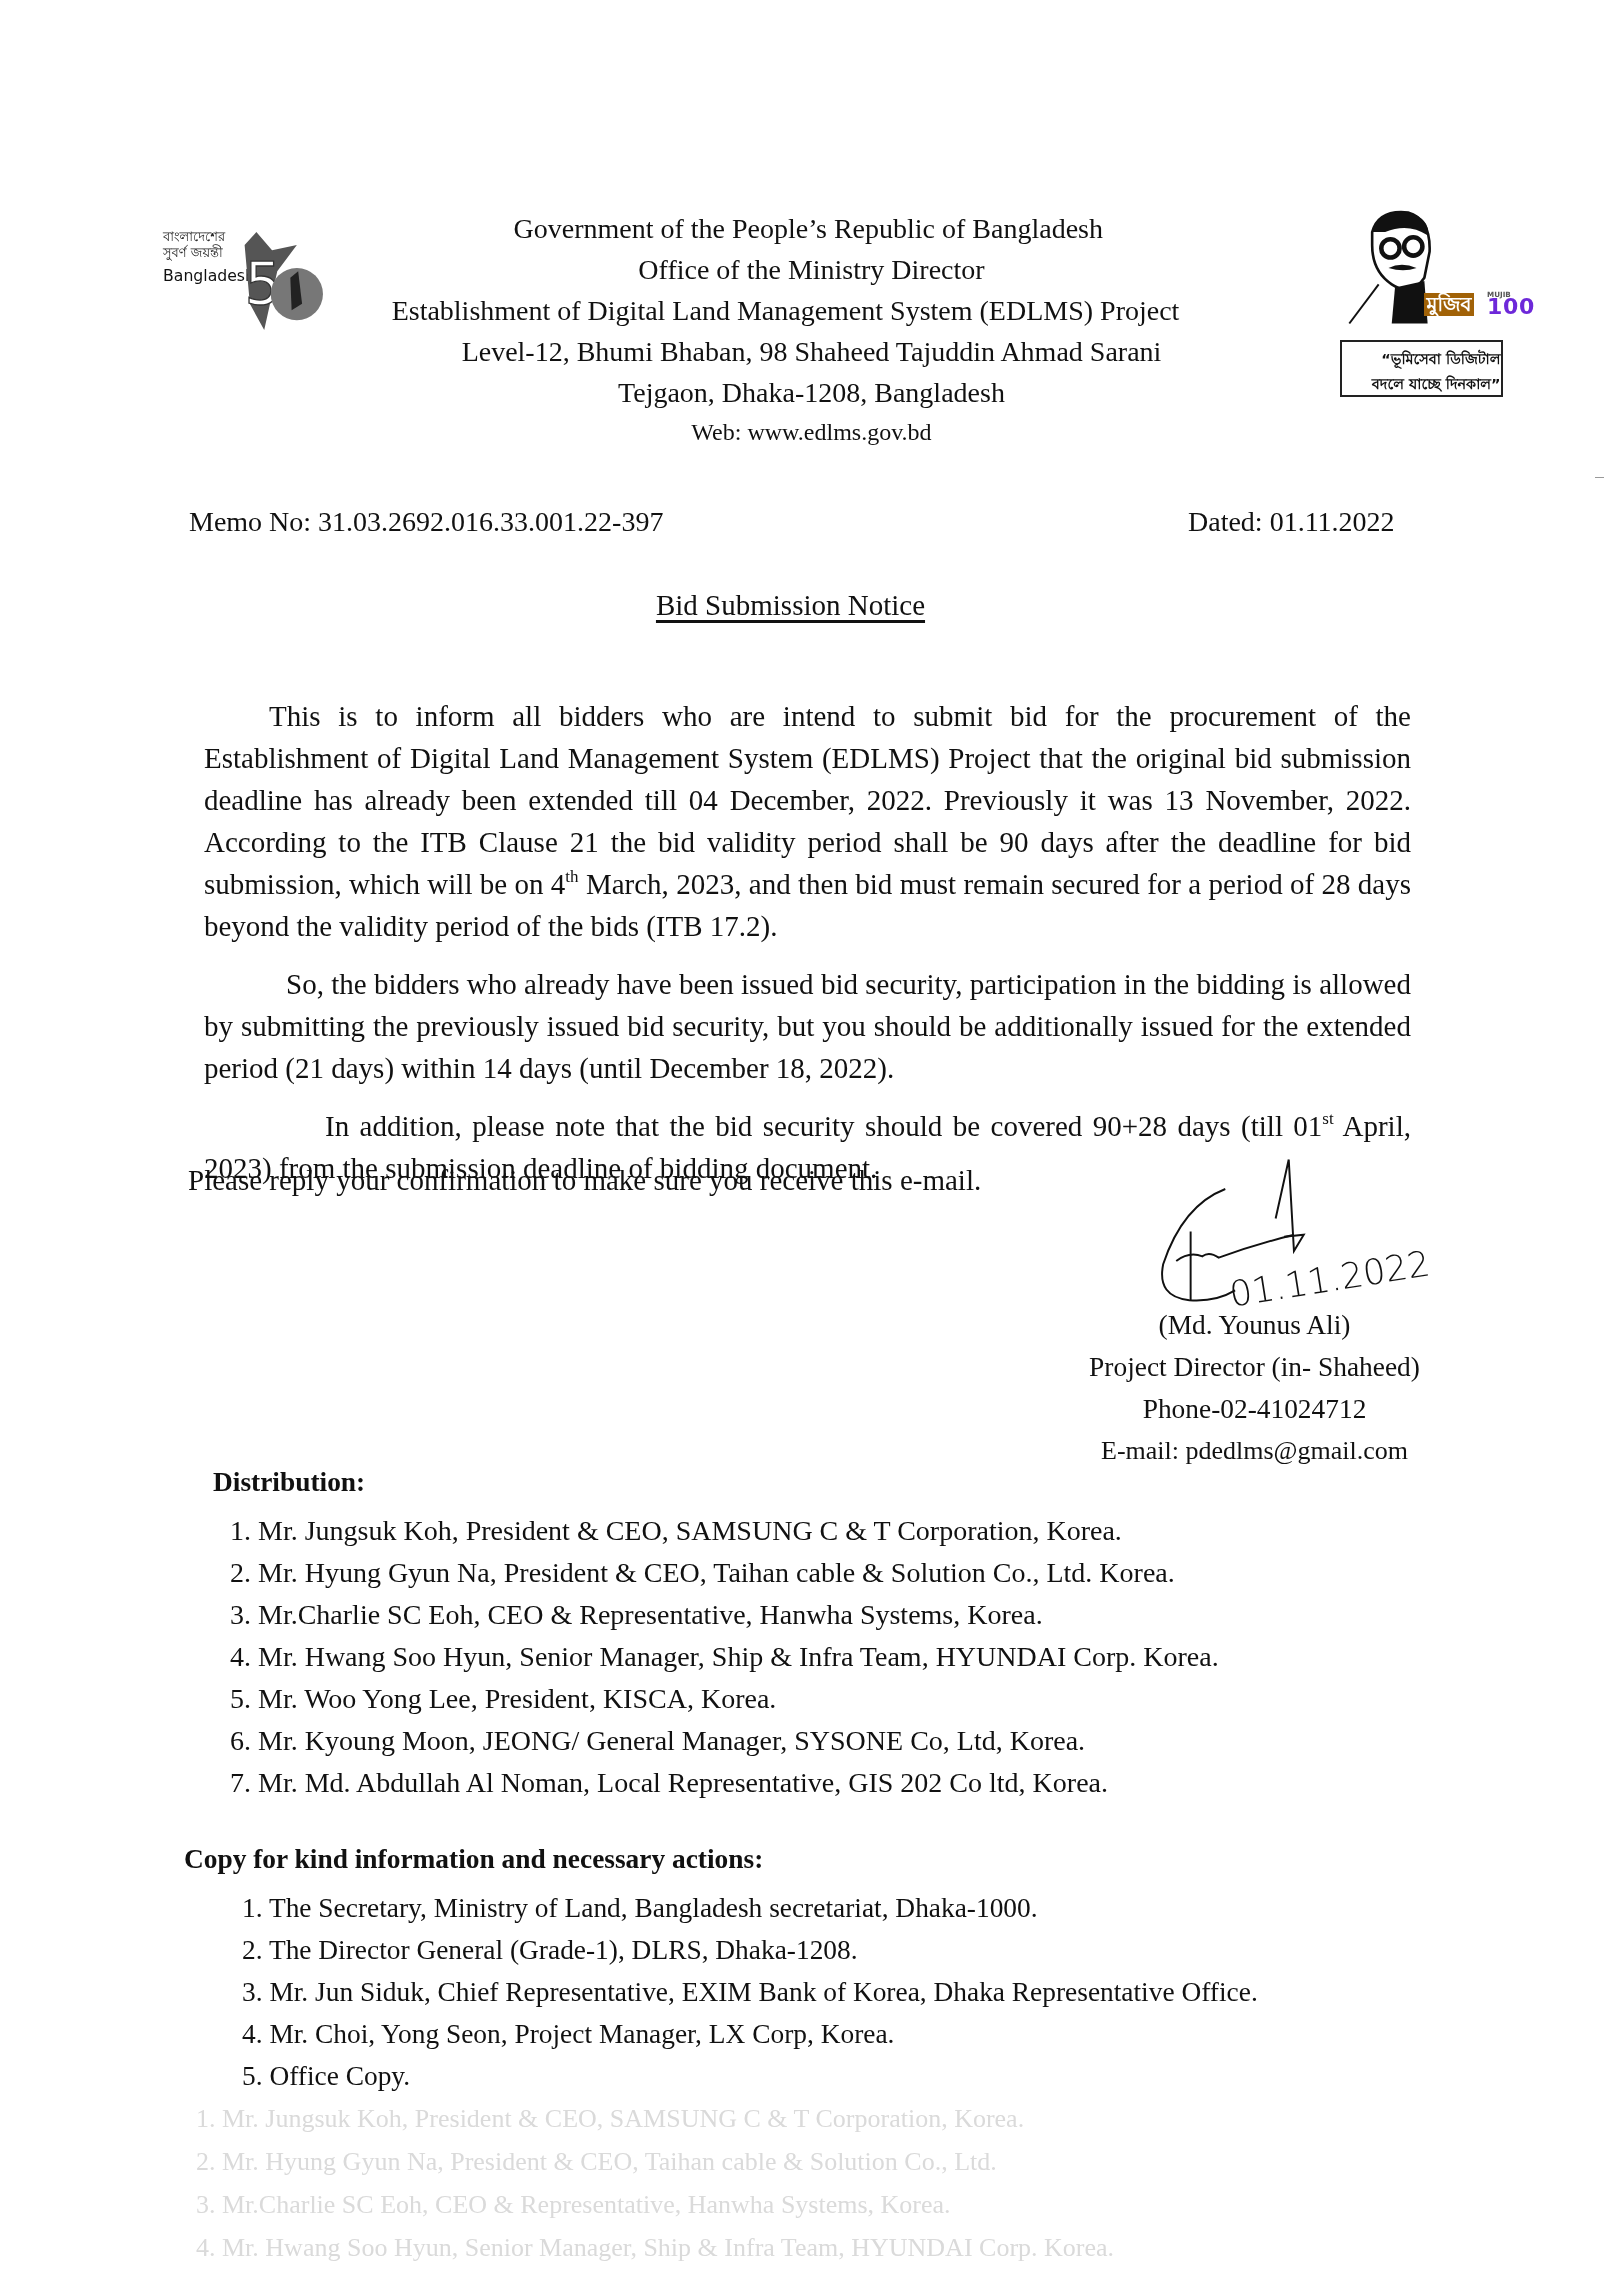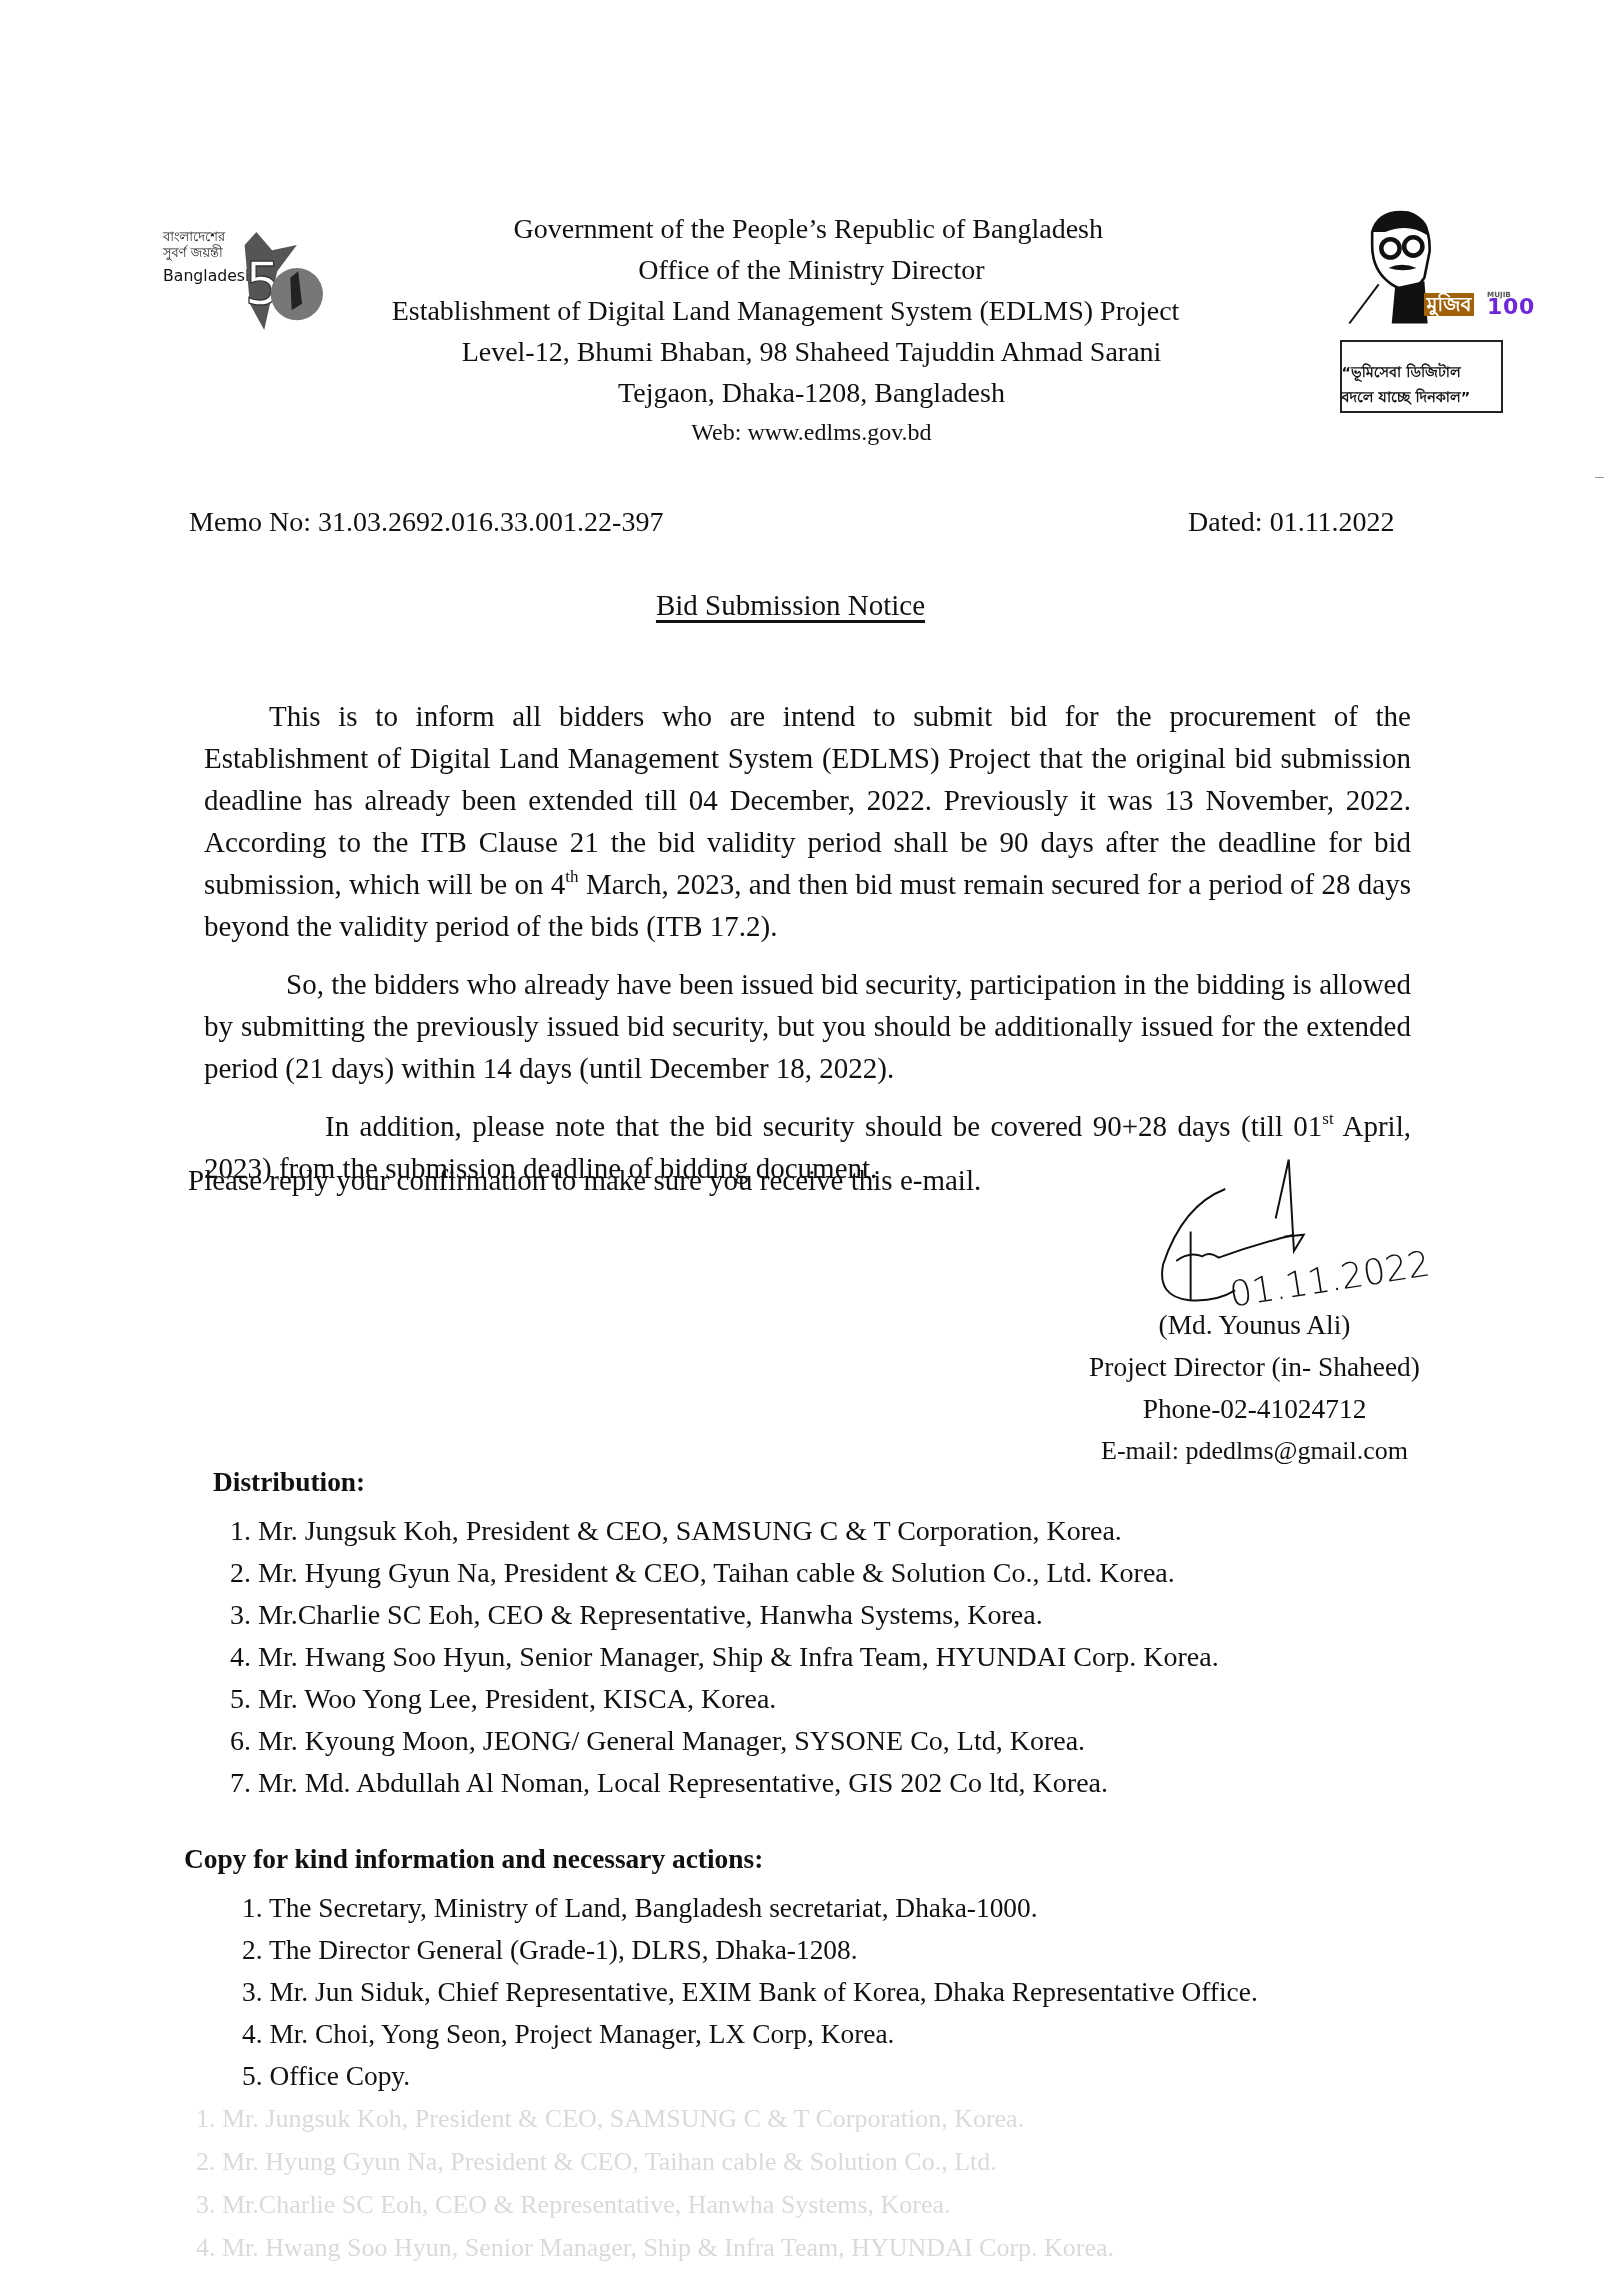--- a/index.html
+++ b/index.html
@@ -17,21 +17,21 @@
   .header-lines .hl1 { margin-left: -6.5px; }
   .header-lines .hl3 { margin-left: -52px; }
 
   
   .logo-left { left: 163px; top: 225px; width: 196px; height: 111px; }
   .logo-left .bn { position: absolute; left: 0; top: 3.9px; font-family: "DejaVu Sans", sans-serif; font-size: 13px; line-height: 15.7px; color:#222; }
   .logo-left .bd { position: absolute; left: 0; top: 41px; font-family: "DejaVu Sans", sans-serif; font-size: 15.7px; color:#111; }
 
   
   .logo-right { left: 1333px; top: 206px; width: 189px; height: 196px; }
-  .slogan-box { position: absolute; left: 6.5px; top: 134px; width: 163px; height: 73px; border: 2px solid #222; text-align: left; font-family: "DejaVu Sans", sans-serif; font-weight: bold; font-size: 14.4px; line-height: 25px; padding-top: 18px; box-sizing: border-box; }
+  .slogan-box { position: absolute; left: 6.5px; top: 134px; width: 163px; height: 57px; border: 2px solid #222; text-align: right; font-family: "DejaVu Sans", sans-serif; font-weight: bold; font-size: 14.4px; line-height: 25px; padding-top: 5px; box-sizing: border-box; }
   .mujib-label { position: absolute; left: 91px; top: 84px; font-family: "DejaVu Sans", sans-serif; font-weight: bold; }
   .mujib-label .bn { font-size: 19.6px; background:#a16207; color:#fff; padding: 0 2.6px; }
   .mujib-label .en { font-size: 7.2px; color:#555; position:absolute; left: 63px; top: 0; }
   .mujib-label .n100 { font-size: 22px; color:#6d28d9; position:absolute; left: 63px; top: 4px; letter-spacing: 0.7px; }
 
   
   .memo { left: 189px; top: 506px; font-size: 28px; }
   .dated { left: 1188px; top: 506px; font-size: 28px; }
 
   .title { left: 0; width: 1581px; top: 589px; text-align: center; font-size: 29px; font-weight: normal; }

